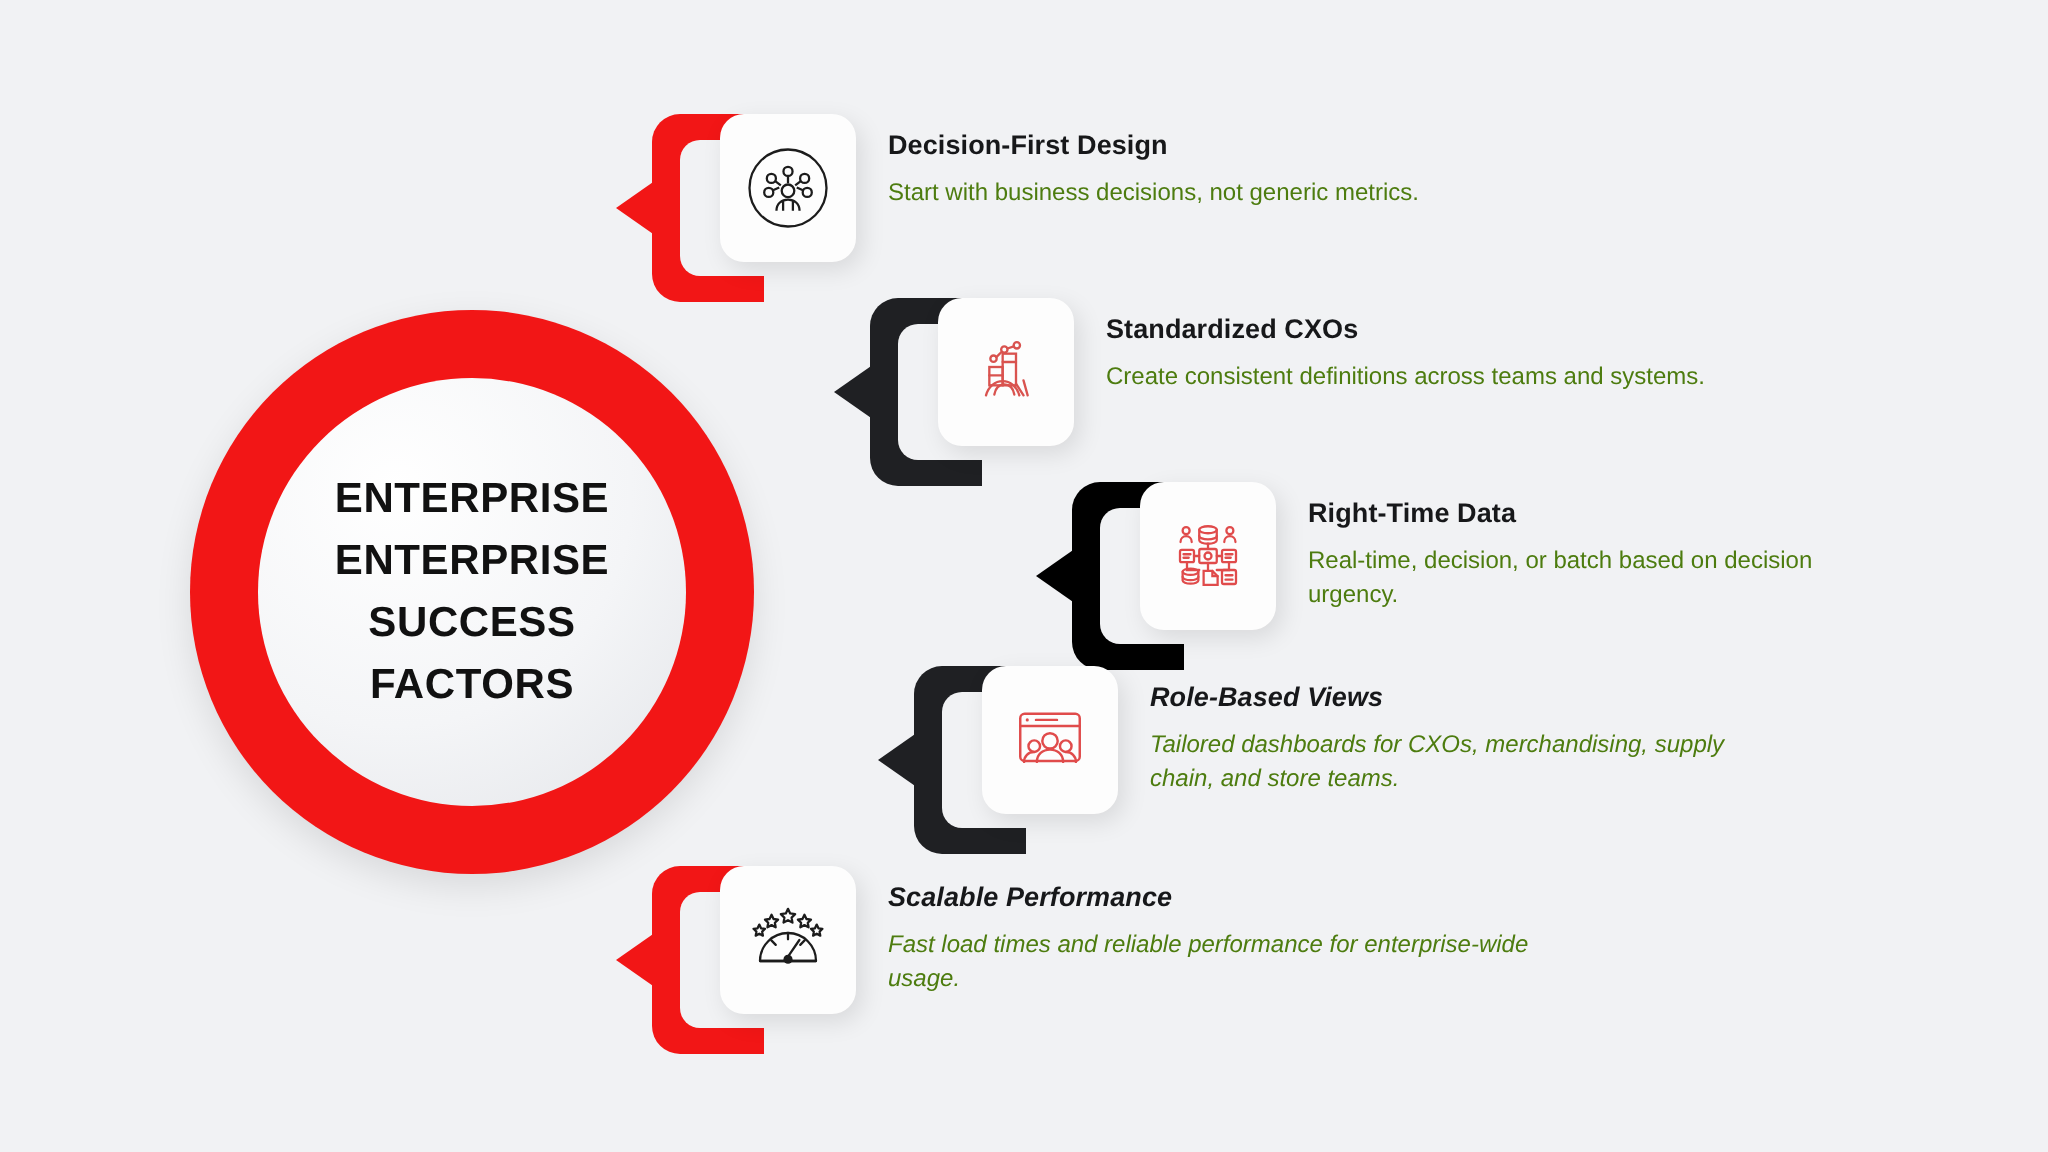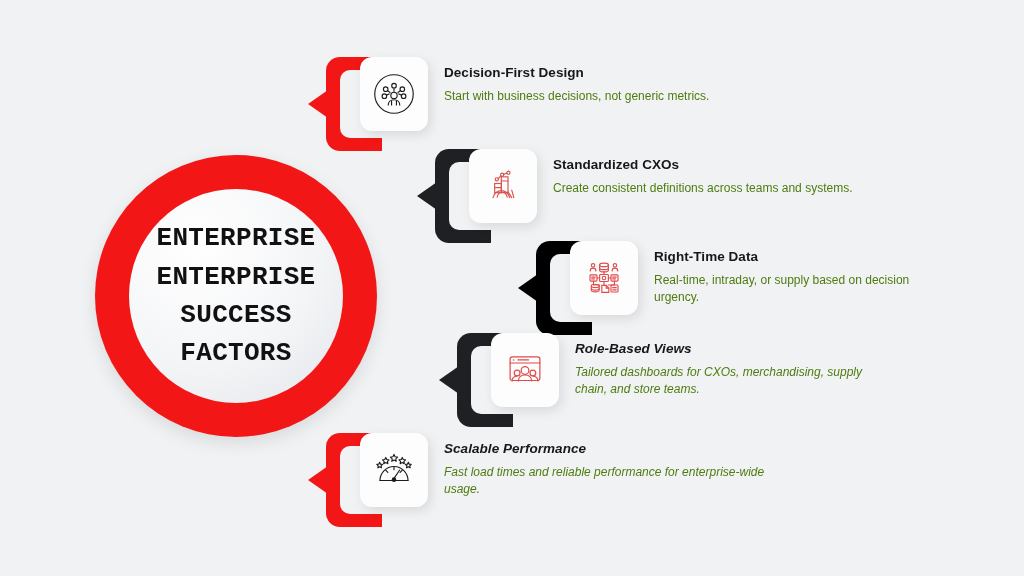--- a/index.html
+++ b/index.html
@@ -34,26 +34,25 @@
     width: 214px; height: 214px;
     border-radius: 50%;
     background: radial-gradient(circle at 32% 26%, #ffffff 0%, #f4f5f7 55%, #e3e5e9 100%);
     display: flex;
     align-items: center;
     justify-content: center;
   }
   .hub-text {
     text-align: center;
     font-weight: bold;
-    font-size: 26px;
+    font-size: 21px;
     line-height: 1.48;
     letter-spacing: 0.3px;
     color: #111111;
     padding: 0 6px;
-    font-family: Liberation Mono, monospace;
   }
   .hub-text span { display: block; white-space: nowrap; }
 
   
   .item {
     position: absolute;
     display: flex;
     align-items: flex-start;
   }
 
@@ -235,21 +234,21 @@
           <path d="M9.5 36c0 1 2 1.8 4.5 1.8s4.5-.8 4.5-1.8"></path>
           <path d="M21.5 32.5h5l3 3v5h-8z"></path>
           <path d="M26.5 32.5v3h3"></path>
           <rect x="32" y="32" width="8" height="8" rx="1"></rect>
           <path d="M34 35h4M34 37.5h4"></path>
         </svg>
       </span>
     </div>
     <div class="txt">
       <div class="t">Right-Time Data</div>
-      <div class="d">Real-time, intraday, or supply based on decision urgency.</div>
+      <div class="d">Real-time, decision, or batch based on decision urgency.</div>
     </div>
   </div>
 
   <div class="item item-3">
     <div class="bracket">
       <div class="bracket-c"></div>
       <div class="bracket-notch"></div>
       <div class="bracket-arrow"></div>
     </div>
     <div class="card">

